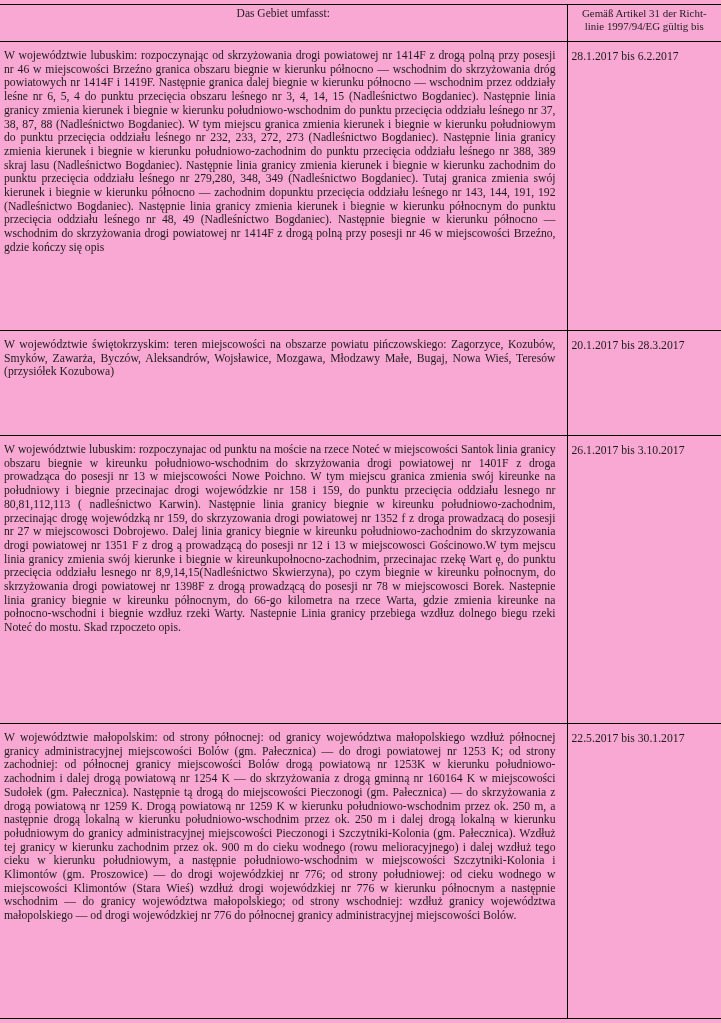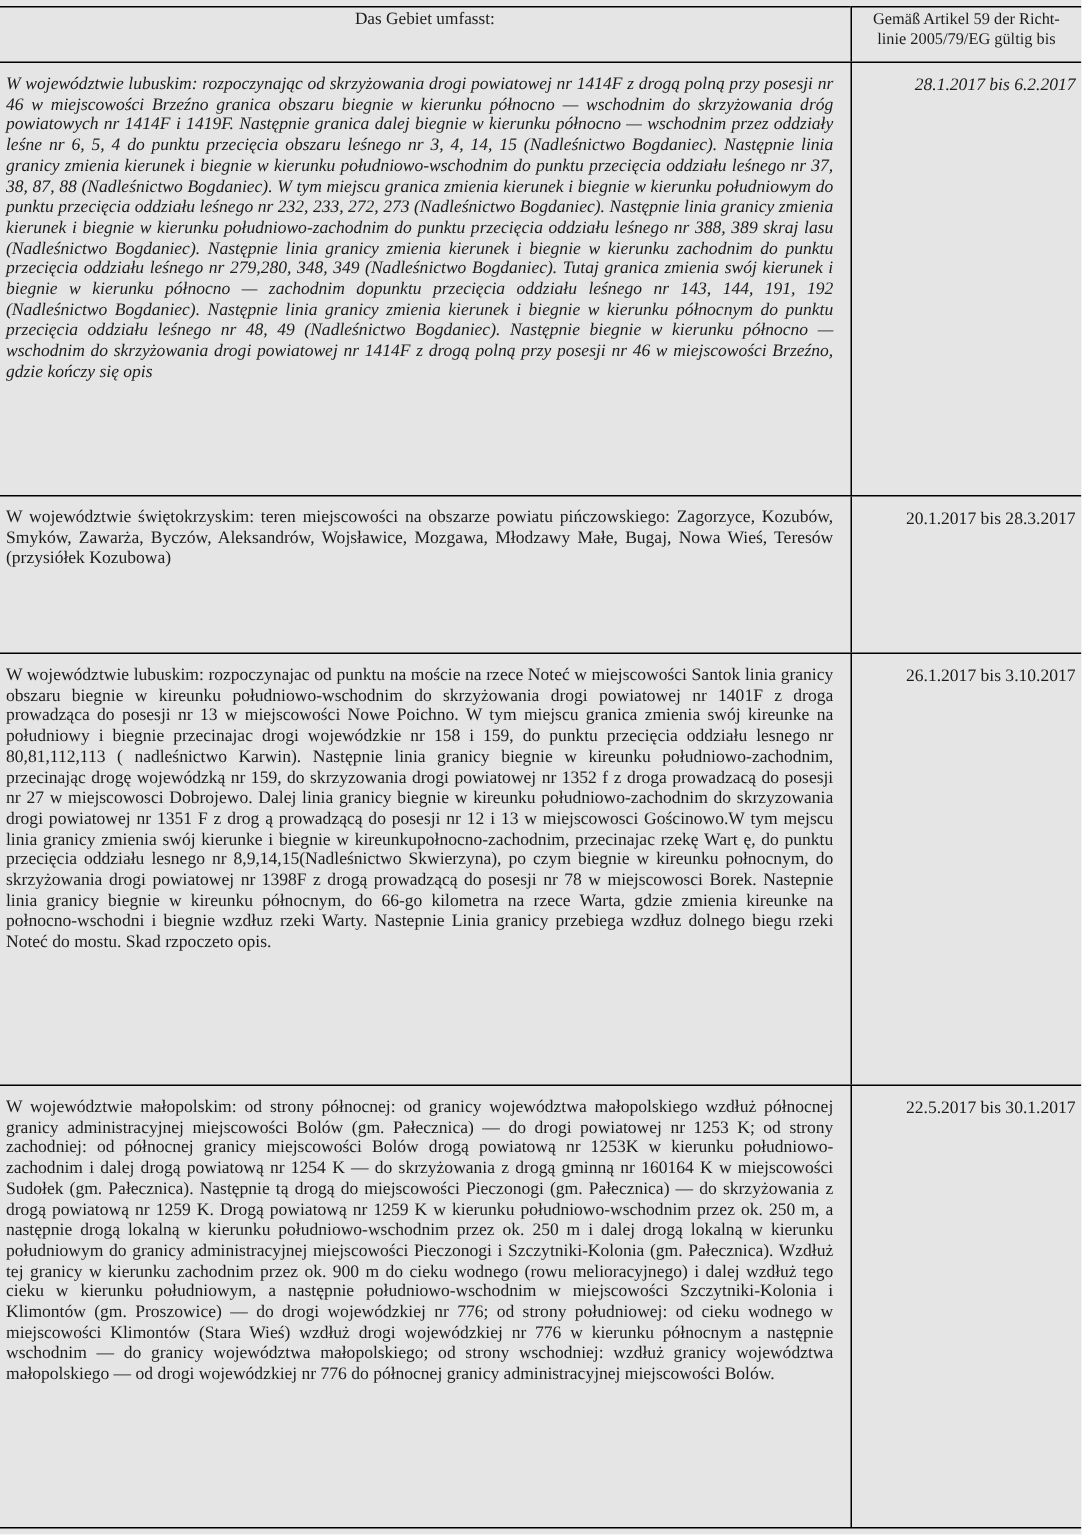--- a/index.html
+++ b/index.html
@@ -4,21 +4,21 @@
 <style>
   html, body {
     margin: 0;
     padding: 0;
     background: #ffffff;
   }
   .page {
     position: relative;
     width: 721px;
     height: 1023px;
-    background: #e5e5e5;
+    background: #f9a8d4;
     overflow: hidden;
     font-family: "Liberation Serif", "DejaVu Serif", serif;
     color: #1c1c1c;
   }
   table.gebiet-table {
     position: absolute;
     top: 4px;
     left: 0;
     width: 721px;
     border-collapse: collapse;
@@ -27,21 +27,21 @@
   }
   table.gebiet-table tr td {
     border-bottom: 1px solid #000;
     vertical-align: top;
   }
   col.col-area { width: 567px; }
   col.col-date { width: 154px; }
 
   td.cell-date {
     border-left: 1px solid #000;
-    text-align: right;
+    text-align: left;
     padding: 8px 4px 0 4px;
     font-size: 11.7px;
     line-height: 13.5px;
     white-space: nowrap;
   }
   td.cell-area {
     text-align: justify;
     padding: 7px 11px 0 4px;
     font-size: 11.7px;
     line-height: 13.7px;
@@ -55,40 +55,40 @@
     font-size: 11.5px;
     padding: 2px 0;
   }
   td.header-date {
     border-left: 1px solid #000;
     font-size: 10.9px;
     line-height: 13px;
     padding: 2px 2px;
     white-space: nowrap;
   }
-  tr.row-1 { height: 289px; font-style: italic; }
+  tr.row-1 { height: 289px; }
   tr.row-2 { height: 105px; margin-left: 37px; }
   tr.row-3 { height: 288px; }
   tr.row-4 { height: 295px; padding-left: 18px; }
 </style>
 </head>
 <body>
 
 <div class="page">
   <table class="gebiet-table">
     <colgroup>
       <col class="col-area">
       <col class="col-date">
     </colgroup>
     <tbody>
       <tr class="header-row">
         <td class="header-area">Das Gebiet umfasst:</td>
         <td class="header-date">
-          <div>Gemäß Artikel 59 der Richt-</div>
-          <div>linie 2005/79/EG gültig bis</div>
+          <div>Gemäß Artikel 31 der Richt-</div>
+          <div>linie 1997/94/EG gültig bis</div>
         </td>
       </tr>
 
       <tr class="row-1">
         <td class="cell-area">W województwie lubuskim: rozpoczynając od skrzyżowania drogi powiatowej nr 1414F z drogą polną przy posesji nr 46 w miejscowości Brzeźno granica obszaru biegnie w kierunku północno — wschodnim do skrzyżowania dróg powiatowych nr 1414F i 1419F. Następnie granica dalej biegnie w kierunku północno — wschodnim przez oddziały leśne nr 6, 5, 4 do punktu przecięcia obszaru leśnego nr 3, 4, 14, 15 (Nadleśnictwo Bogdaniec). Następnie linia granicy zmienia kierunek i biegnie w kierunku południowo-wschodnim do punktu przecięcia oddziału leśnego nr 37, 38, 87, 88 (Nadleśnictwo Bogdaniec). W tym miejscu granica zmienia kierunek i biegnie w kierunku południowym do punktu przecięcia oddziału leśnego nr 232, 233, 272, 273 (Nadleśnictwo Bogdaniec). Następnie linia granicy zmienia kierunek i biegnie w kierunku południowo-zachodnim do punktu przecięcia oddziału leśnego nr 388, 389 skraj lasu (Nadleśnictwo Bogdaniec). Następnie linia granicy zmienia kierunek i biegnie w kierunku zachodnim do punktu przecięcia oddziału leśnego nr 279,280, 348, 349 (Nadleśnictwo Bogdaniec). Tutaj granica zmienia swój kierunek i biegnie w kierunku północno — zachodnim dopunktu przecięcia oddziału leśnego nr 143, 144, 191, 192 (Nadleśnictwo Bogdaniec). Następnie linia granicy zmienia kierunek i biegnie w kierunku północnym do punktu przecięcia oddziału leśnego nr 48, 49 (Nadleśnictwo Bogdaniec). Następnie biegnie w kierunku północno — wschodnim do skrzyżowania drogi powiatowej nr 1414F z drogą polną przy posesji nr 46 w miejscowości Brzeźno, gdzie kończy się opis</td>
         <td class="cell-date">28.1.2017 bis 6.2.2017</td>
       </tr>
 
       <tr class="row-2">
         <td class="cell-area">W województwie świętokrzyskim: teren miejscowości na obszarze powiatu pińczowskiego: Zagorzyce, Kozubów, Smyków, Zawarża, Byczów, Aleksandrów, Wojsławice, Mozgawa, Młodzawy Małe, Bugaj, Nowa Wieś, Teresów (przysiółek Kozubowa)</td>

